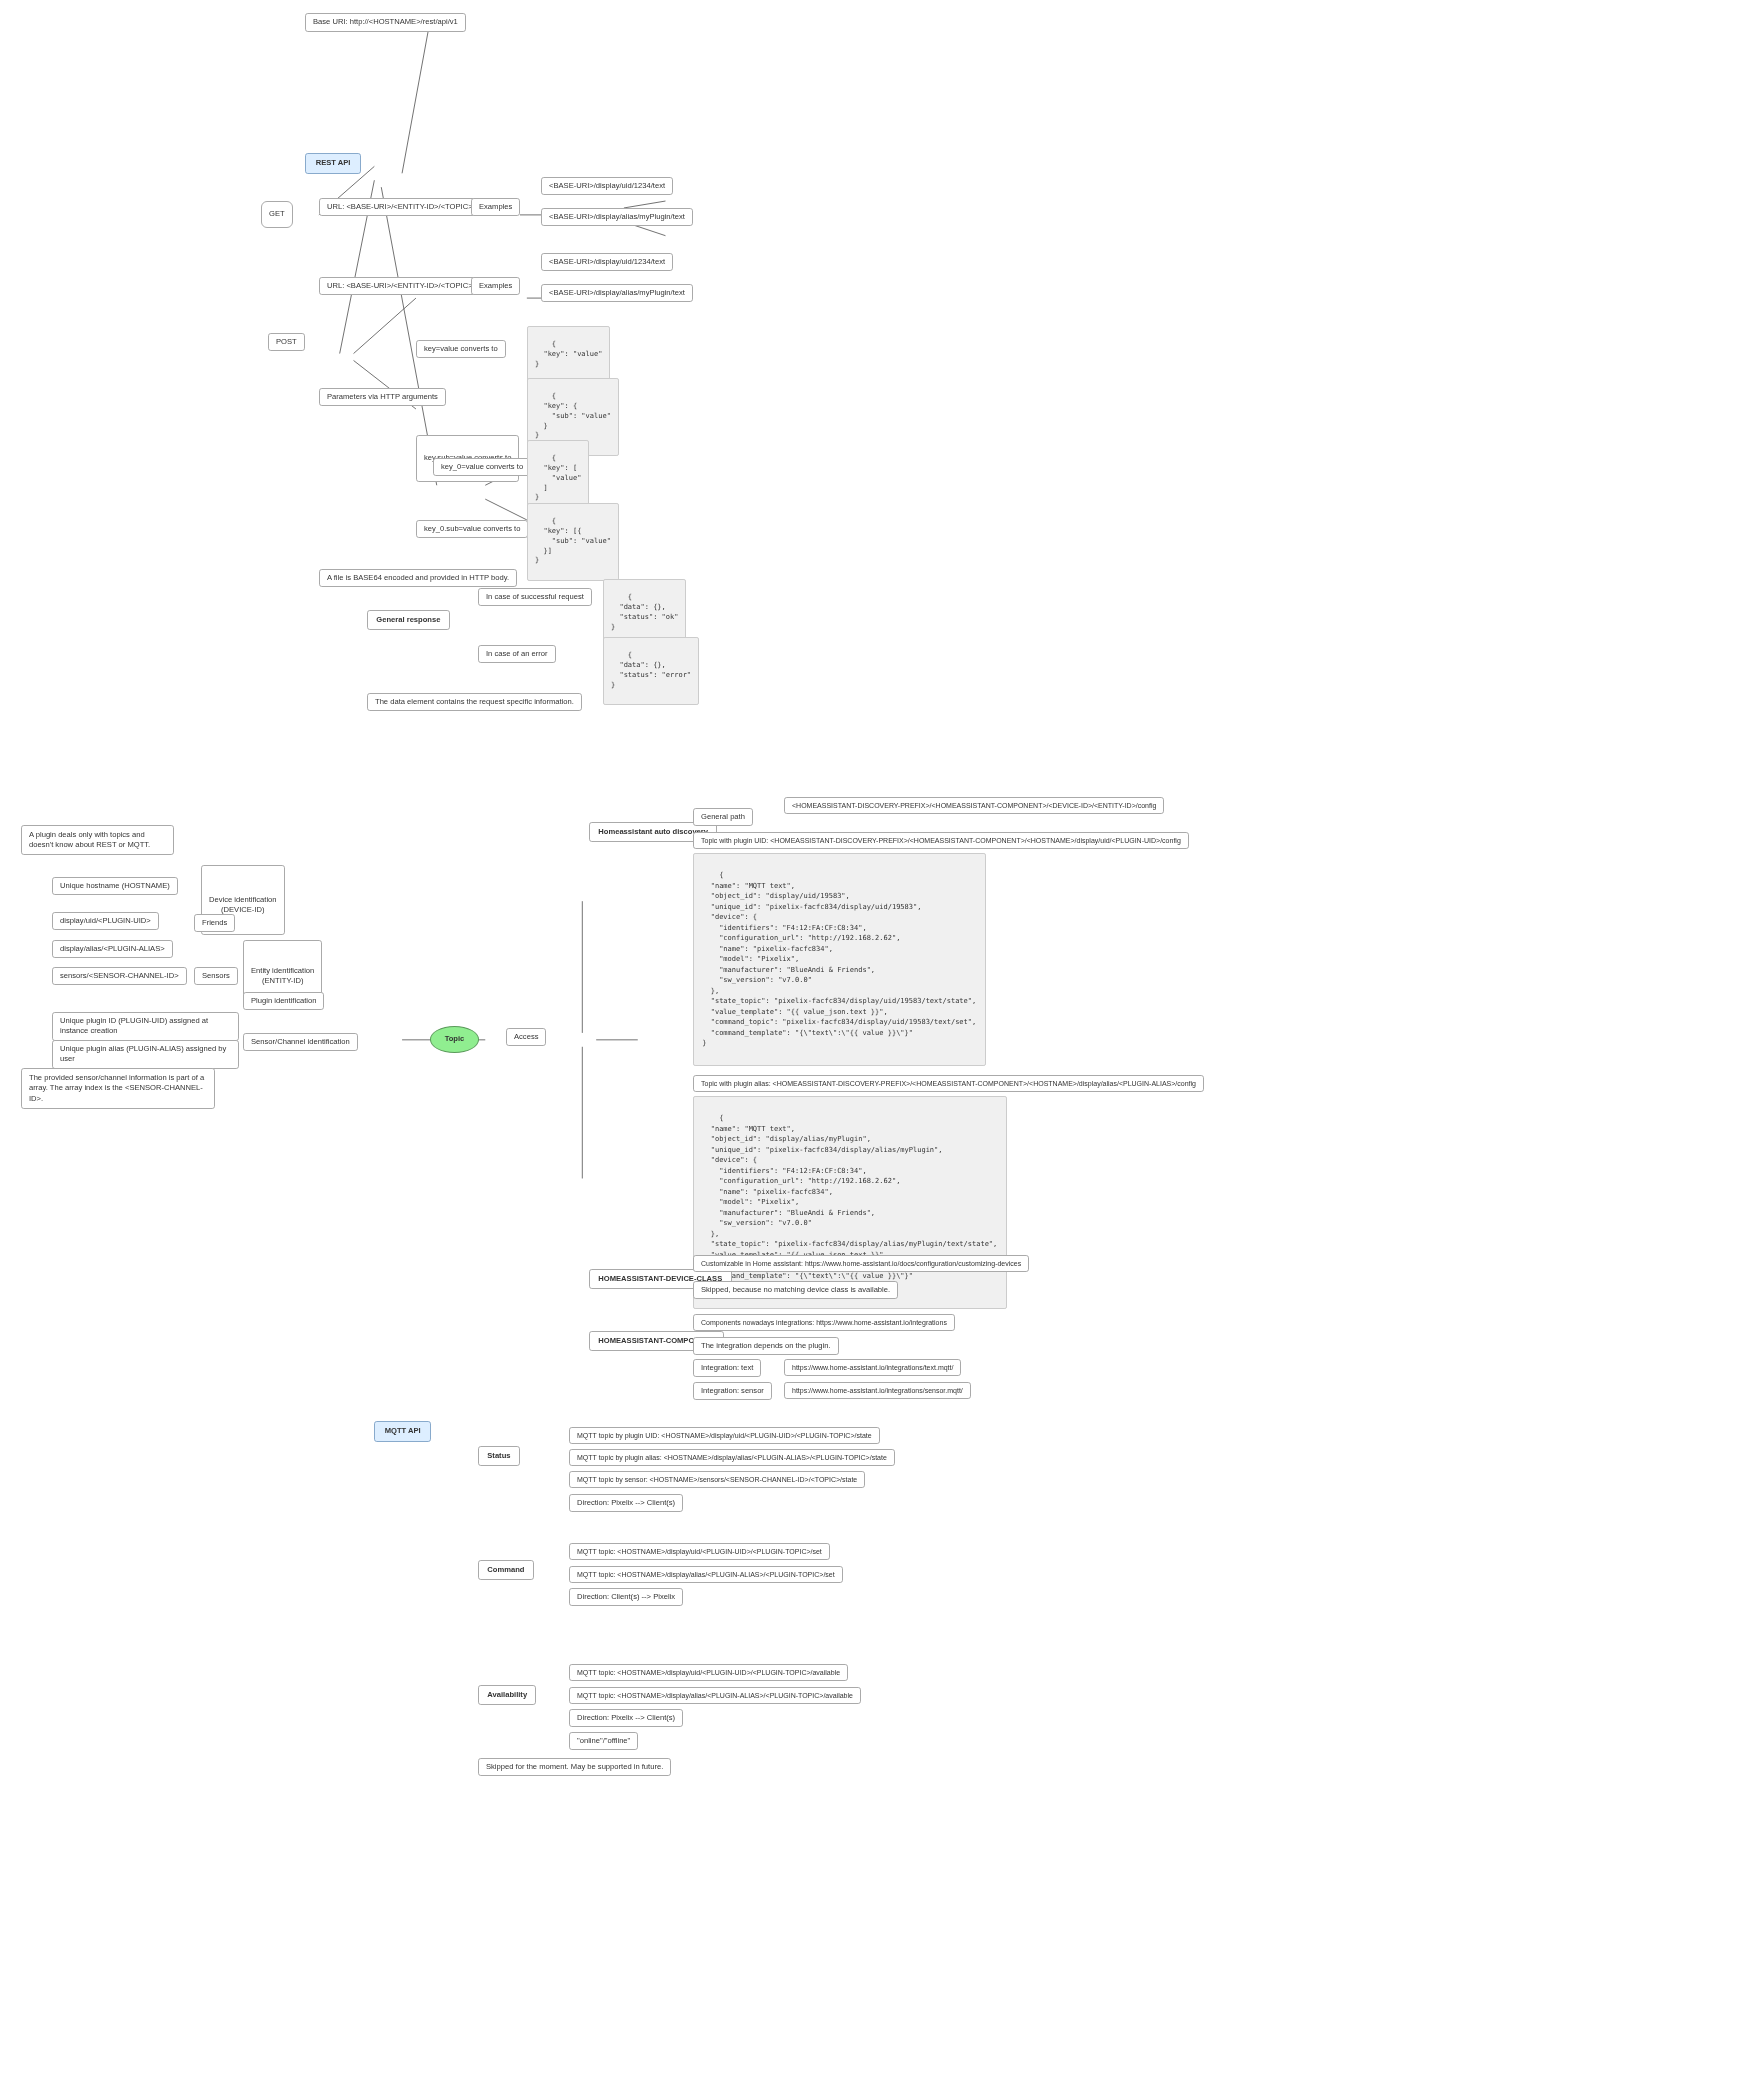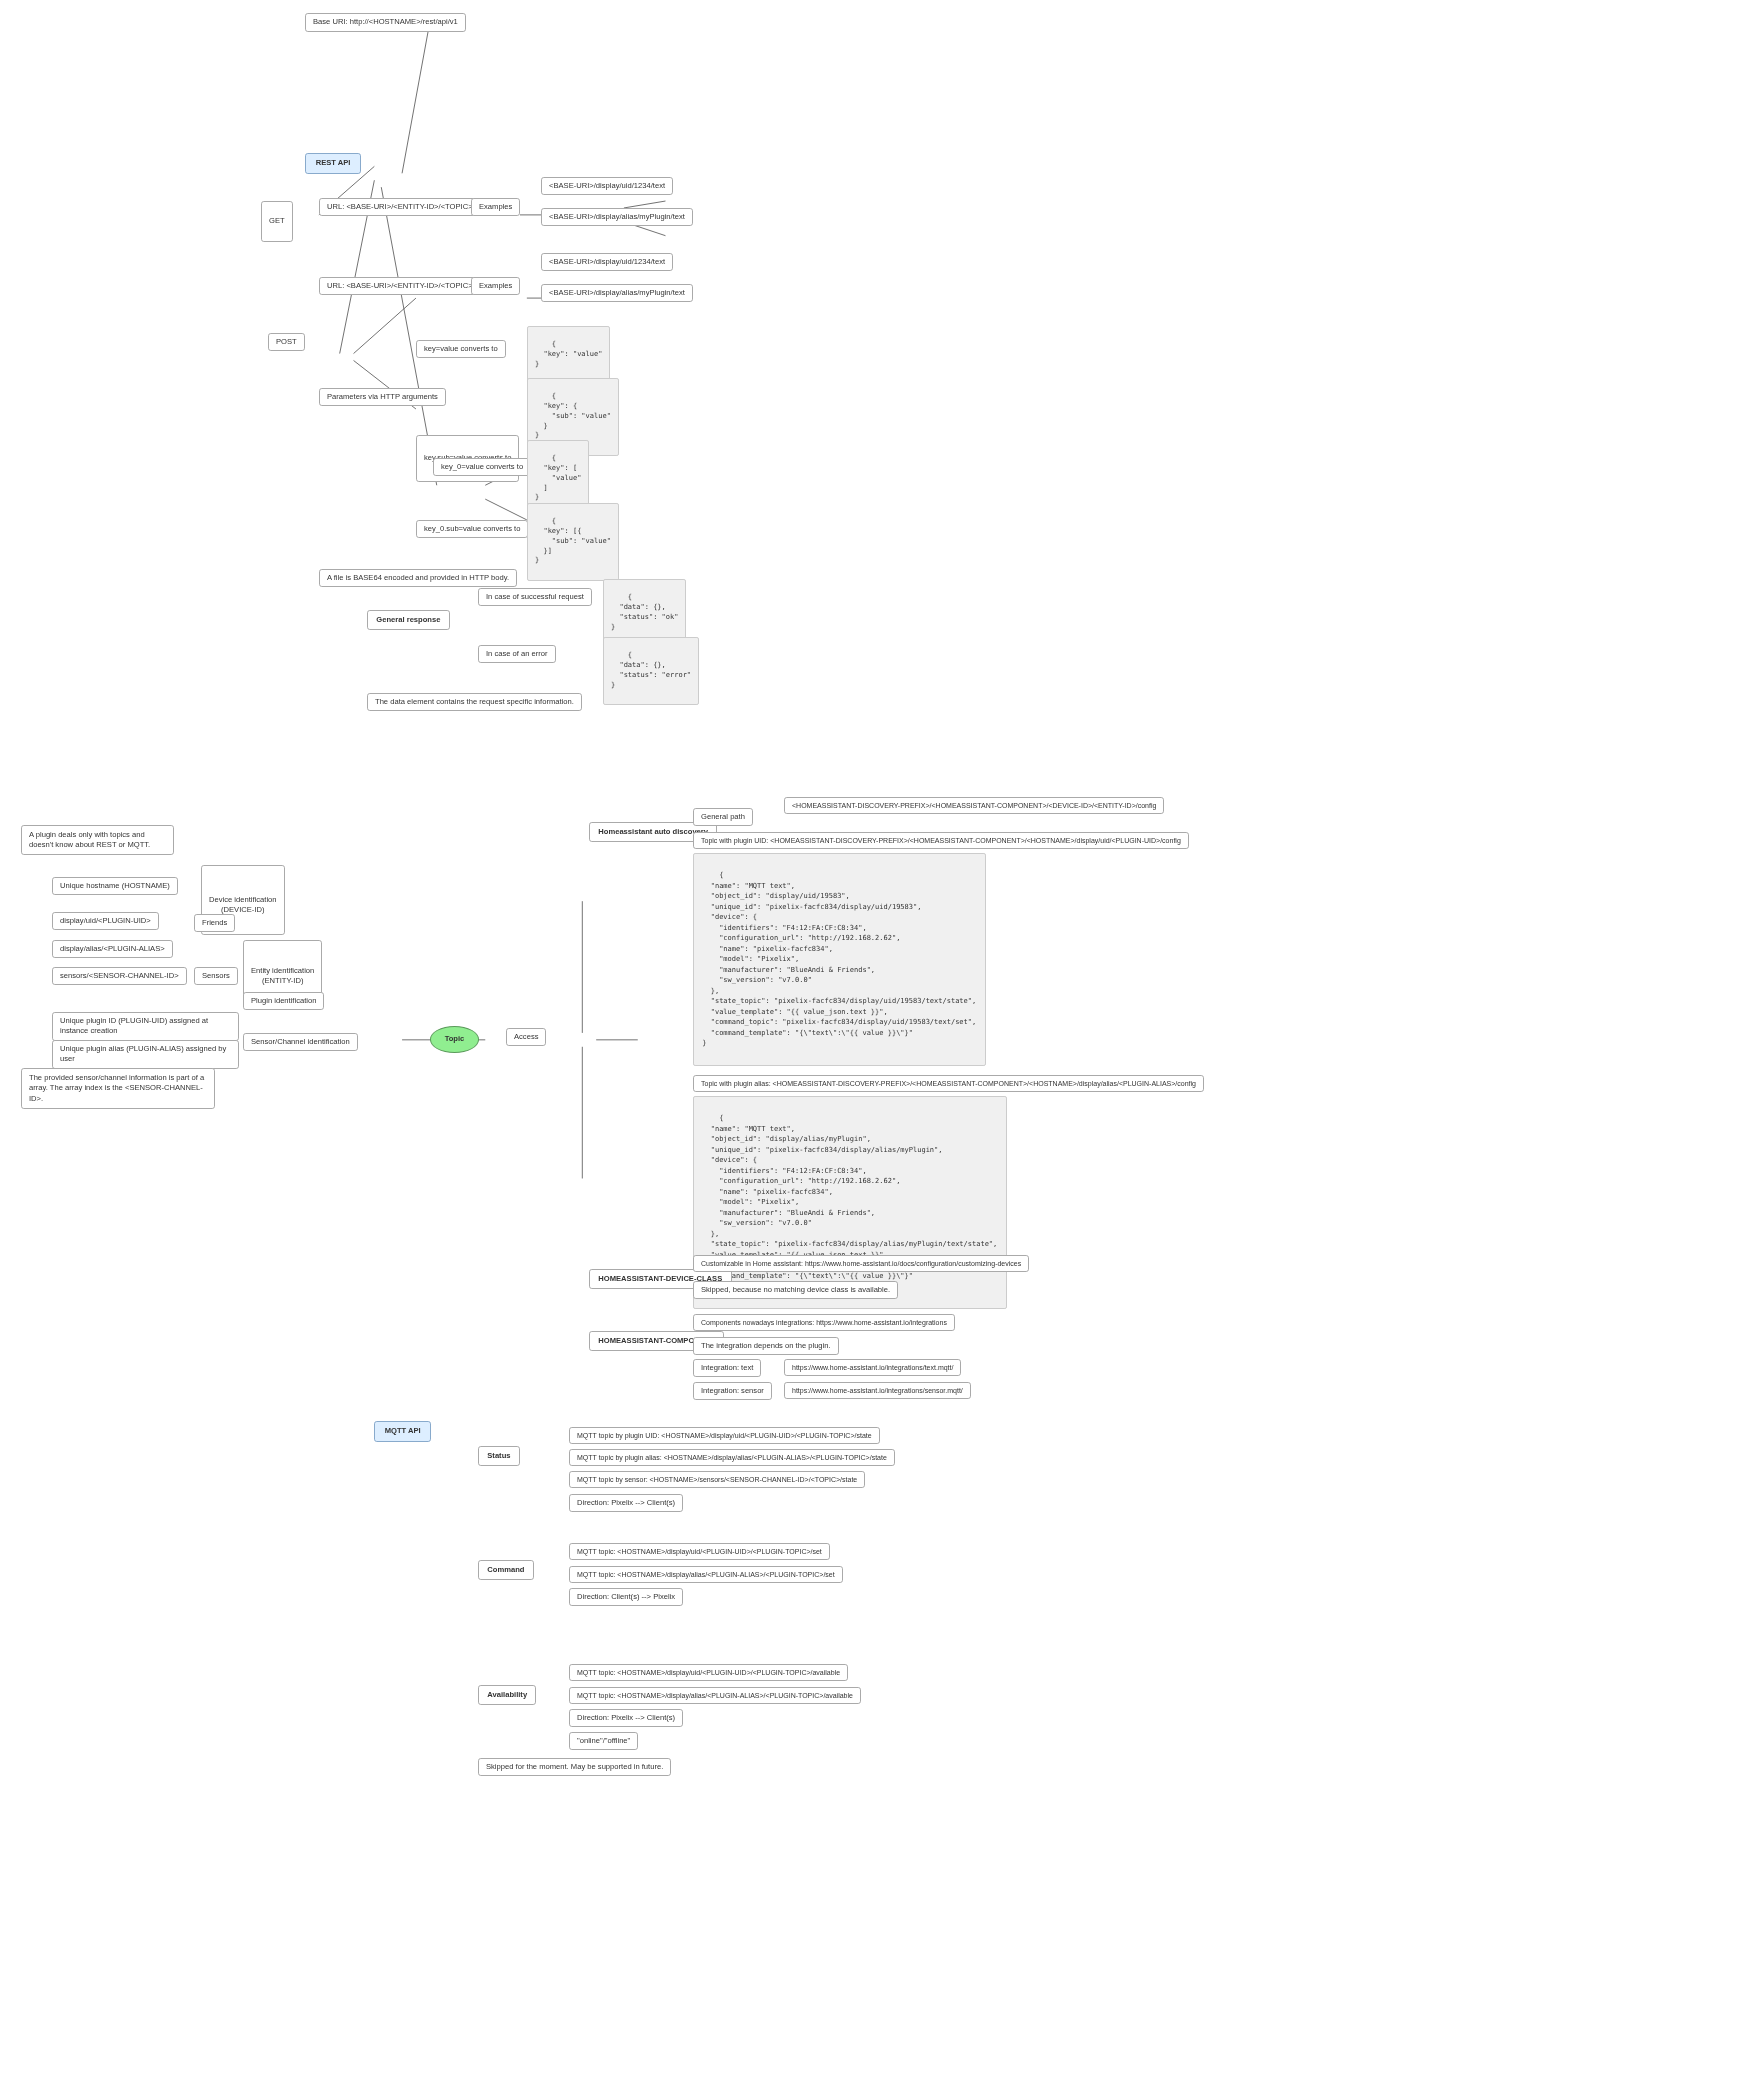--- a/index.html
+++ b/index.html
@@ -117,21 +117,21 @@
   </svg>
 
   <div class="node node-white" style="left:305px; top:12.5px; padding:3.5px 7px;">
     <span>Base URI: http://&lt;HOSTNAME&gt;/rest/api/v1</span>
   </div>
 
   <div class="node node-blue" style="left:305px; top:153px; padding:4.2px 9.7px;">
     <span style="font-weight:bold;">REST API</span>
   </div>
 
-  <div class="node node-white" style="left:261px; top:201px; padding:14px 7px;">
+  <div class="node node-white" style="left:261px; top:201px; padding:7px 7px;border-radius:6px;">
     <span>GET</span>
   </div>
 
   <div class="node node-white" style="left:319px; top:198px; padding:2.8px 7px;">
     <span>URL: &lt;BASE-URI&gt;/&lt;ENTITY-ID&gt;/&lt;TOPIC&gt;</span>
   </div>
 
   <div class="node node-white" style="left:471px; top:198px; padding:2.8px 7px;">
     <span>Examples</span>
   </div>

